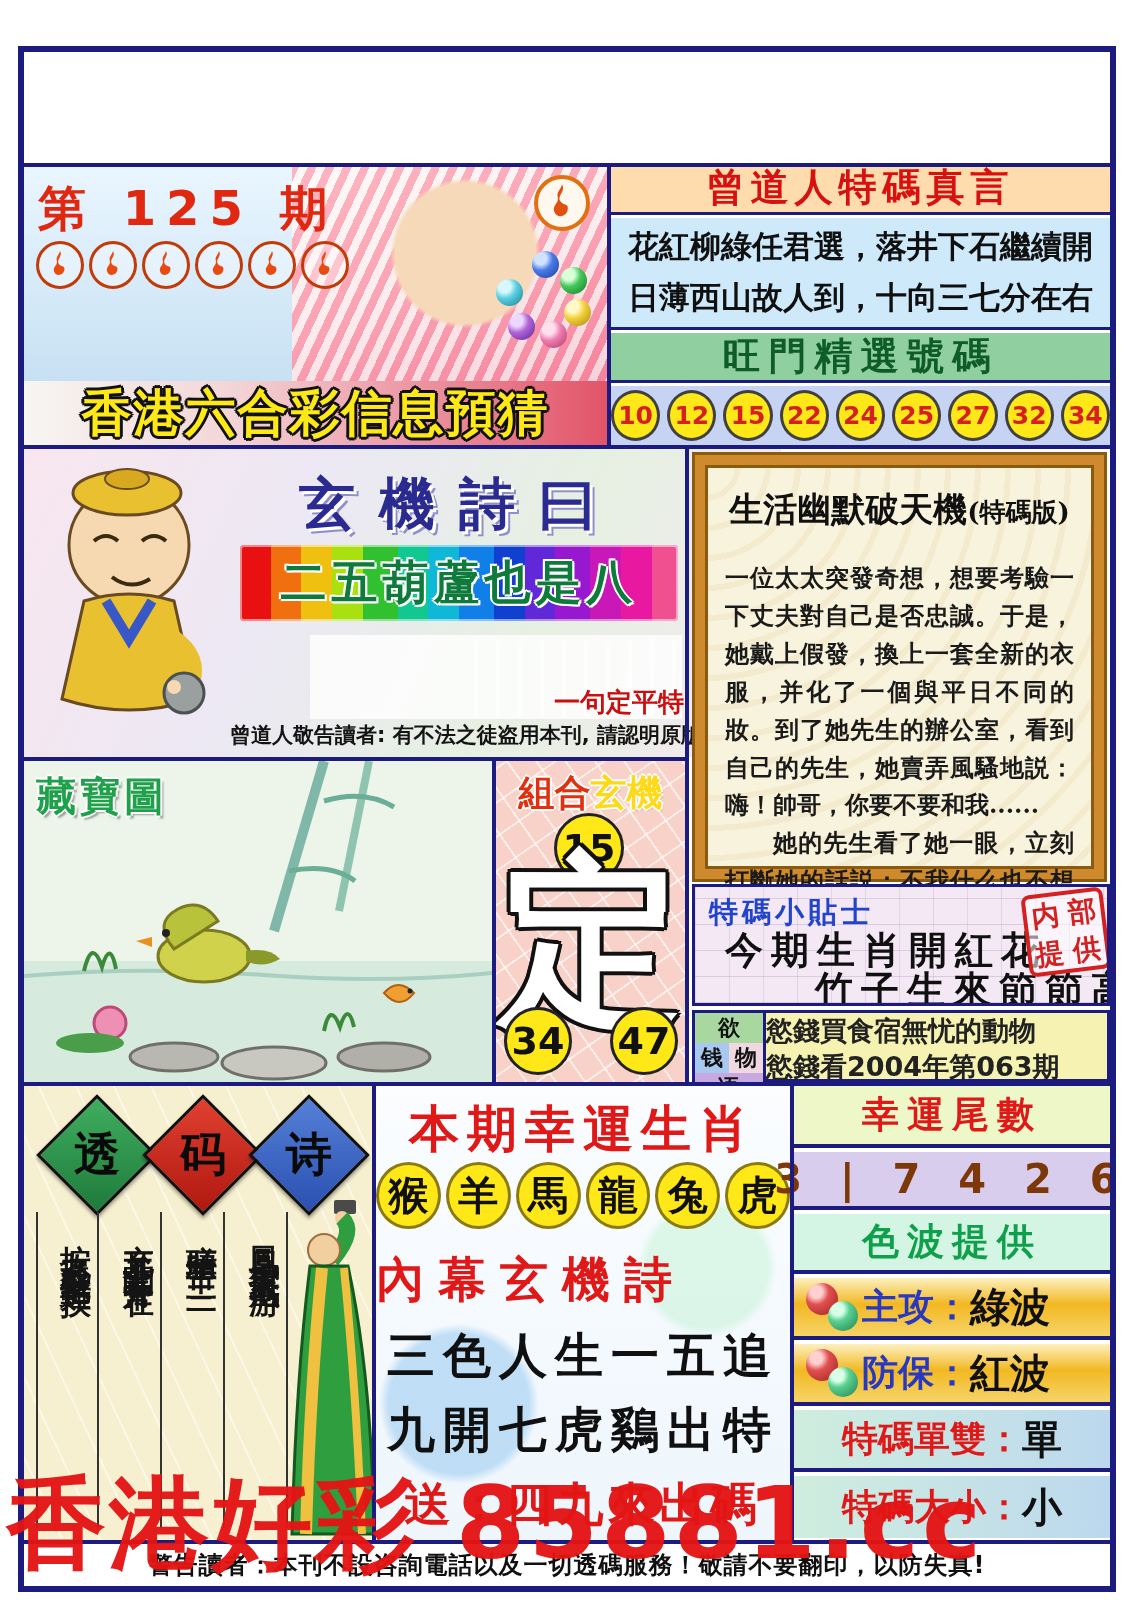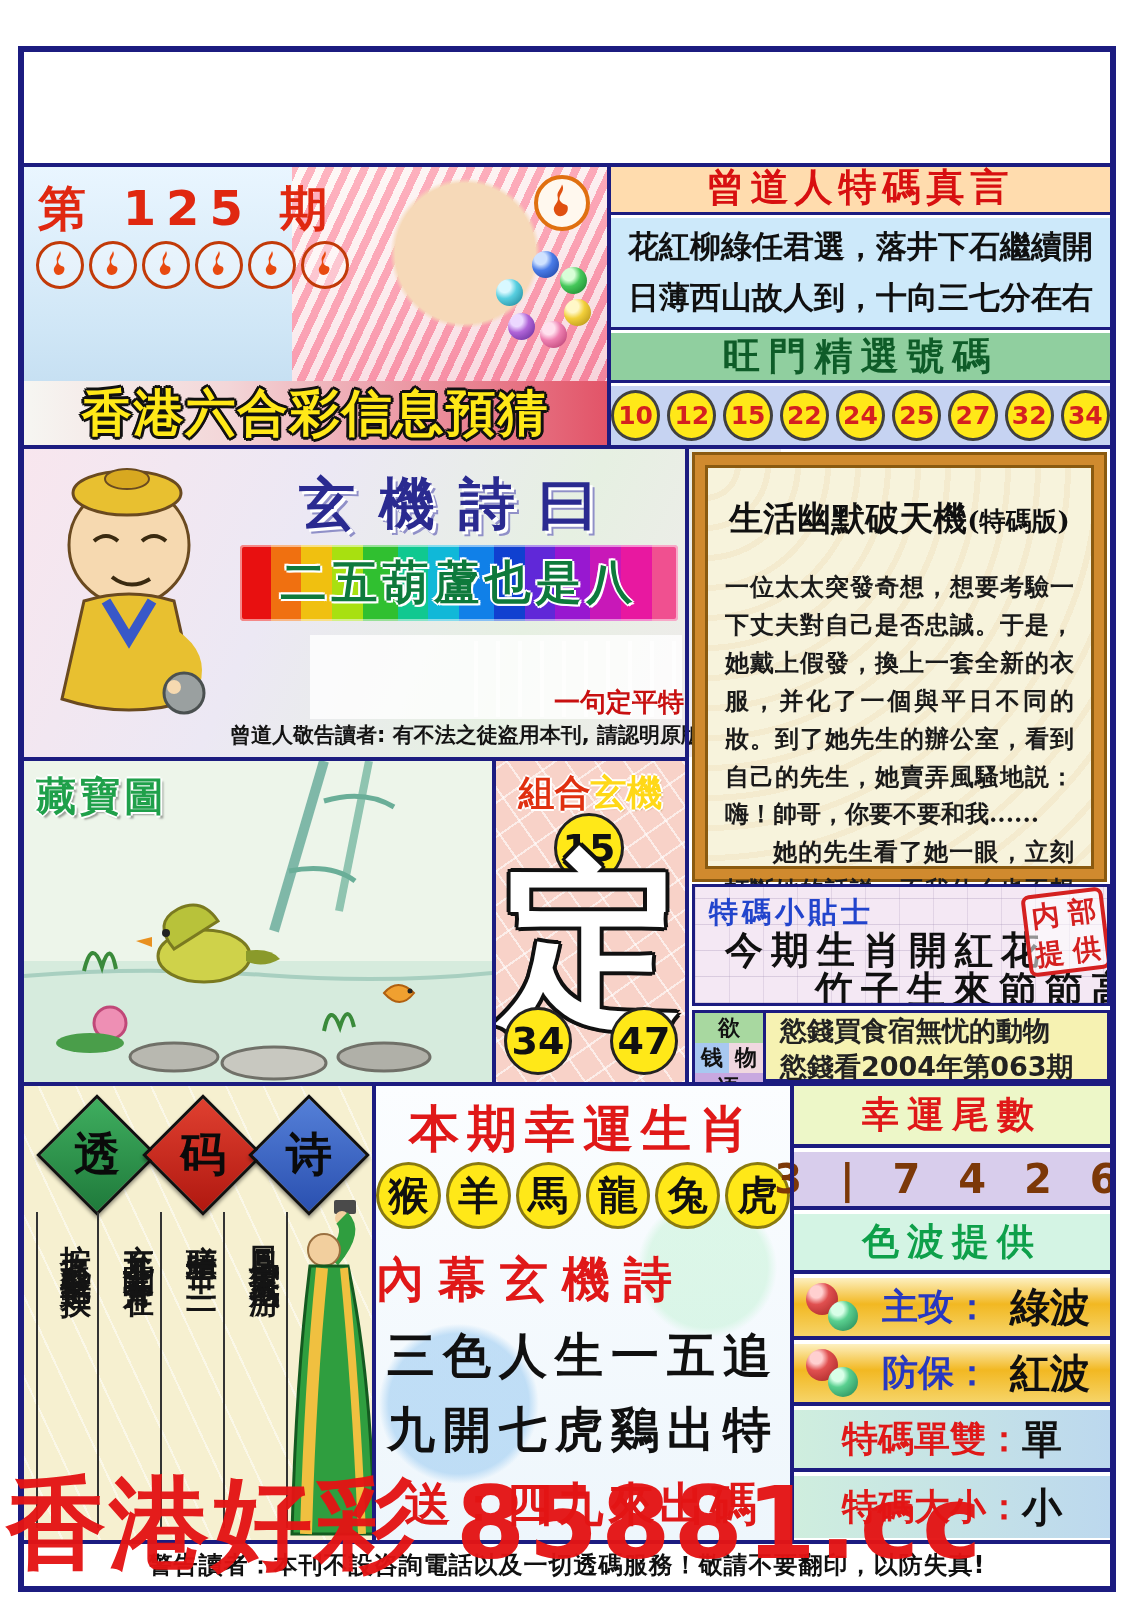--- a/index.html
+++ b/index.html
@@ -90,21 +90,21 @@
   .combo-circ{border-radius:50%;background:#ffe818;border:3px solid #222;color:#111;font-weight:bold;
      display:flex;align-items:center;justify-content:center;}
   .combo-glyph{left:10px;top:70px;width:170px;height:220px;display:flex;align-items:center;justify-content:center;
      font-family:"DejaVu Serif",serif;font-weight:bold;font-size:185px;color:#ffffff;line-height:1;
      text-shadow:-4px 0 #111,4px 0 #111,0 -4px #111,0 4px #111,-3px -3px #111,3px 3px #111,-3px 3px #111,3px -3px #111;}
 
   
   .humor{left:695px;top:455px;width:409px;height:424px;background:#f7f3dc;
      border:10px solid #d08a2e;box-shadow:inset 0 0 0 3px #8a5a10,0 0 0 3px #8a5a10;
      background-image:repeating-radial-gradient(circle at 0 0, rgba(208,138,46,.08) 0 6px, transparent 6px 30px);
-     padding:23px 20px;}
+     padding:14px 20px;}
   .humor-title{text-align:center;color:#101010;font-family:"DejaVu Serif",serif;font-weight:bold;font-size:34px;white-space:nowrap;margin-top:8px;}
   .humor-title .suffix{font-size:26px;}
   .humor p{margin:0;color:#1a1a1a;font-family:"DejaVu Serif",serif;font-weight:bold;font-size:24px;line-height:1.58;text-align:justify;}
   .humor .p1{margin-top:26px;}
   .humor .p2{text-indent:2em;}
 
   
   .tips{left:692px;top:884px;width:418px;height:122px;border:3px solid #1c1c80;background-color:#f4e8f4;overflow:hidden;
      background-image:repeating-linear-gradient(0deg, rgba(150,130,170,.28) 0 1px, transparent 1px 26px),
                       repeating-linear-gradient(90deg, rgba(150,130,170,.2) 0 1px, transparent 1px 34px);}
@@ -117,21 +117,21 @@
 
   
   .riddle-label{left:692px;top:1010px;width:74px;height:72px;border:3px solid #1c1c80;display:grid;
      grid-template-columns:1fr 1fr;grid-template-rows:1fr 1fr 1fr;}
   .riddle-label span{display:flex;align-items:center;justify-content:center;font-family:"DejaVu Serif",serif;font-weight:bold;font-size:22px;color:#111;}
   .rl-a{grid-column:1 / span 2;background:#a8d8a0;}
   .rl-b{background:#a8c8f0;}
   .rl-c{background:#f0d8e0;}
   .rl-d{grid-column:1 / span 2;background:#c8a8e0;}
   .riddle-text{left:766px;top:1010px;width:344px;height:72px;border:3px solid #1c1c80;border-left:none;background:#f6f2b2;
-     display:flex;flex-direction:column;justify-content:space-evenly;padding-left:14px;}
+     display:flex;flex-direction:column;justify-content:space-evenly;}
   .riddle-text div{color:#222;font-weight:bold;font-size:27px;white-space:nowrap;}
 
   
   .toucima{left:24px;top:1086px;width:348px;height:454px;background:#f6f0d0;overflow:hidden;
      background-image:repeating-linear-gradient(65deg, rgba(255,255,255,.5) 0 2px, transparent 2px 34px);}
   .diamond{position:absolute;width:80px;height:80px;transform:rotate(45deg);border:3px solid #101010;
      display:flex;align-items:center;justify-content:center;box-shadow:2px 2px 4px rgba(0,0,0,.4);}
   .diamond span{transform:rotate(-45deg);color:#0a0a0a;font-weight:bold;font-size:46px;}
   .d-green{background:linear-gradient(135deg,#3fae5f,#1f7a3b);}
   .d-red{background:linear-gradient(135deg,#e04030,#b01810);}
@@ -156,21 +156,21 @@
   .inner-title{left:0;top:162px;width:480px;text-align:left;color:#e01818;font-weight:bold;font-size:48px;letter-spacing:14px;white-space:nowrap;}
   .lucky-line1{left:0;top:238px;width:414px;text-align:center;color:#101010;font-weight:bold;font-size:48px;letter-spacing:8px;white-space:nowrap;}
   .lucky-line2{left:0;top:312px;width:414px;text-align:center;color:#101010;font-weight:bold;font-size:48px;letter-spacing:8px;white-space:nowrap;}
   .lucky-gift{left:0;top:388px;width:414px;text-align:center;color:#e01818;font-weight:bold;font-size:46px;letter-spacing:5px;white-space:nowrap;}
 
   
   .prow{left:794px;width:316px;border-bottom:4px solid #1c1c80;display:flex;align-items:center;justify-content:center;}
   .p-tail{top:1086px;height:62px;background:#edf7c8;color:#e01818;font-weight:bold;font-size:37px;letter-spacing:8px;}
   .p-nums{top:1152px;height:58px;background:#d8cdec;color:#7c3808;font-weight:bold;font-size:40px;letter-spacing:12px;white-space:nowrap;}
   .p-wave{top:1214px;height:60px;background:#d4f4e4;color:#0ea04a;font-weight:bold;font-size:37px;letter-spacing:8px;}
-  .p-gold{background:linear-gradient(180deg,#fdf0c0 0%,#f2b822 45%,#f6d468 100%);justify-content:flex-start;padding-left:12px;gap:20px;}
+  .p-gold{background:linear-gradient(180deg,#fdf0c0 0%,#f2b822 45%,#f6d468 100%);justify-content:flex-start;padding-left:12px;gap:0;}
   .p-g1{top:1278px;height:62px;}
   .p-g2{top:1344px;height:62px;}
   .p-grad{background:linear-gradient(90deg,#cfeede 0%,#bcd8ee 100%);}
   .p-g3{top:1410px;height:62px;align-items:center;}
   .p-g4{top:1476px;height:62px;border-bottom:none;}
   .row-label-blue{color:#2838c0;font-weight:bold;font-size:36px;white-space:nowrap;}
   .row-label-red{color:#e01818;font-weight:bold;font-size:36px;white-space:nowrap;}
   .row-value{color:#101010;font-weight:bold;font-size:40px;white-space:nowrap;}
   .ballpair{position:relative;width:56px;height:52px;flex:0 0 auto;}
   .ballpair .b1{position:absolute;left:0;top:2px;width:32px;height:32px;border-radius:50%;

